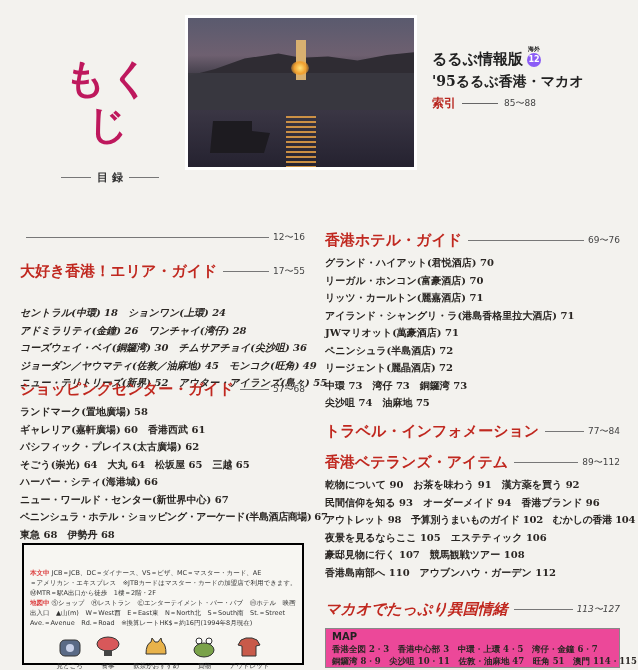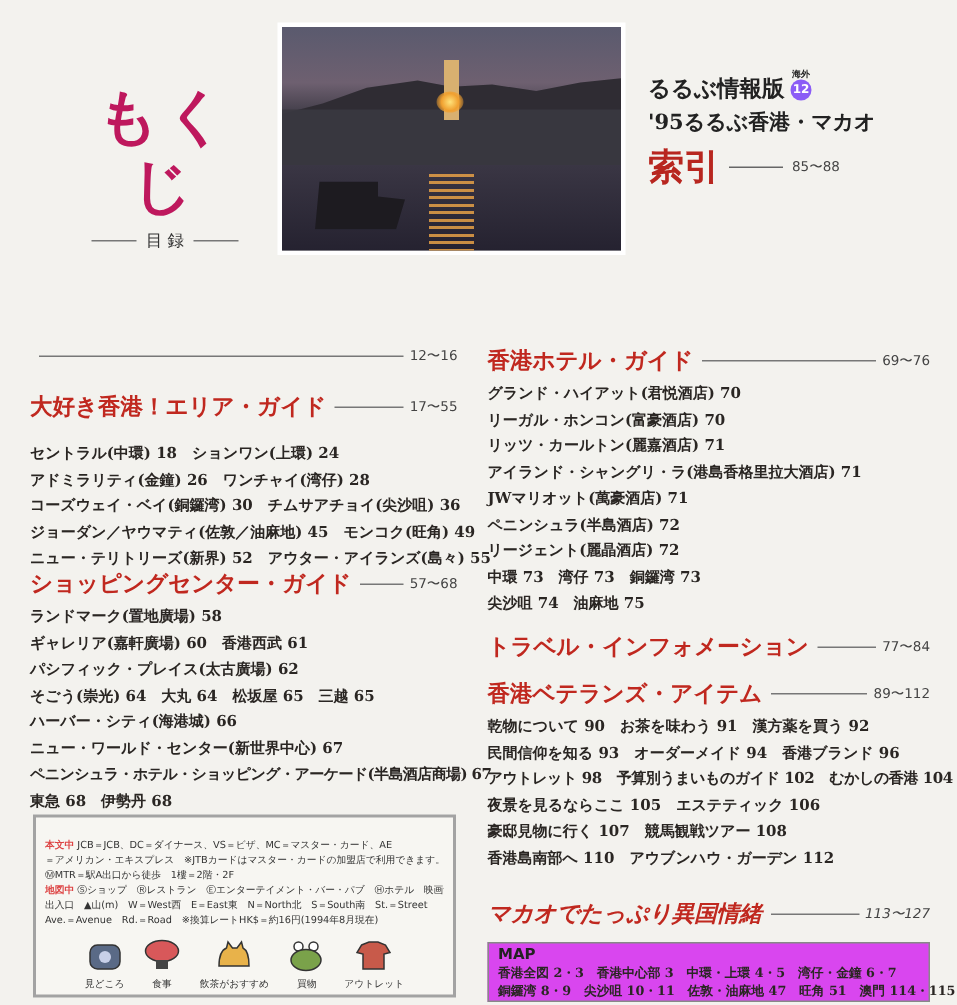--- a/index.html
+++ b/index.html
@@ -7,21 +7,21 @@
     width: 638px; height: 670px; overflow: hidden; position: relative;
     background: #f3f2ee;
     font-family: "DejaVu Serif", serif;
     color: #2a2623;
   }
   .abs { position: absolute; }
 
   
   .title { left: 50px; top: 55px; width: 120px; text-align: center; }
   .title-main { font-size: 40px; color: #be185d; font-weight: bold; letter-spacing: 4px; line-height: 46px; font-family: "DejaVu Sans", sans-serif; }
-  .title-sub { margin-top: 6px; display: flex; align-items: center; justify-content: center; gap: 6px; font-size: 11px; font-weight: normal; color: #333; font-family: "DejaVu Sans", sans-serif; }
+  .title-sub { margin-top: 23px; display: flex; align-items: center; justify-content: center; gap: 6px; font-size: 11px; font-weight: bold; color: #333; font-family: "DejaVu Sans", sans-serif; }
   .title-sub .rule { width: 30px; height: 1px; background: #777; }
 
   
   .photo { left: 185px; top: 15px; width: 232px; height: 155px; background: #fff; padding: 3px; box-sizing: border-box; }
   .photo-inner { width: 100%; height: 100%; position: relative; overflow: hidden;
     background: linear-gradient(180deg, #5a5a6e 0%, #6e6070 25%, #3d3a45 40%, #2e2c35 70%, #2a2a33 100%); }
   .hill { position: absolute; left: 0; right: 0; top: 30px; height: 70px;
     background: #2f2c33; clip-path: polygon(0 40%, 12% 30%, 25% 15%, 40% 8%, 50% 14%, 62% 12%, 75% 18%, 88% 10%, 100% 6%, 100% 100%, 0 100%); }
   .buildings { position: absolute; left: 0; right: 0; top: 55px; height: 45px; background: #3a3840; opacity: 0.9; }
   .tower { position: absolute; left: 108px; top: 22px; width: 10px; height: 40px; background: #d8b070; }
@@ -31,47 +31,47 @@
     background: repeating-linear-gradient(180deg, rgba(230,160,70,0.85) 0 2px, rgba(0,0,0,0) 2px 5px); }
   .boat { position: absolute; left: 22px; top: 95px; width: 60px; height: 40px; background: #1d1b20; clip-path: polygon(5% 20%, 70% 20%, 70% 45%, 100% 50%, 90% 100%, 0 100%); }
 
   
   .pub { left: 432px; top: 50px; width: 190px; }
   .pub-brand { font-size: 15px; font-weight: bold; font-family: "DejaVu Sans", sans-serif; color: #222; display: flex; align-items: center; gap: 4px; }
   .pub-badge { display: inline-flex; align-items: center; justify-content: center; width: 14px; height: 14px; border-radius: 50%; background: #8b5cf6; color: #fff; font-size: 8px; position: relative; }
   .pub-badge .cap { position: absolute; top: -8px; font-size: 6px; color: #222; }
   .pub-title { font-size: 14px; font-weight: bold; margin-top: 4px; color: #222; }
   .pub-index { margin-top: 4px; display: flex; align-items: center; gap: 6px; }
-  .pub-index .label { font-size: 24px; font-weight: bold; color: #b8261f; }
+  .pub-index .label { font-size: 12px; font-weight: bold; color: #b8261f; }
   .pub-index .rule { width: 36px; height: 1px; background: #666; }
   .pub-index .pages { font-size: 9px; color: #444; font-family: "DejaVu Sans", sans-serif; }
 
   
   .section-head { display: flex; align-items: center; white-space: nowrap; }
   .section-head .h { font-size: 15px; font-weight: bold; color: #c0281f; }
   .section-head .rule { flex: 1; height: 1px; background: #777; margin: 0 4px 0 6px; }
   .section-head .pages { font-size: 9px; color: #444; font-family: "DejaVu Sans", sans-serif; }
   .entries { margin-top: 4px; }
   .entry { font-size: 10px; line-height: 17.5px; white-space: nowrap; color: #2a2623; font-weight: bold; }
   .entry span + span { margin-left: 10px; }
 
   .col-left { left: 20px; width: 285px; }
   .col-right { left: 325px; width: 295px; }
 
   
-  .legend { left: 22px; top: 543px; width: 282px; height: 122px; border: 2px solid #a3a3a3; background: #f7f6f2; box-sizing: border-box; padding: 13px 6px; }
+  .legend { left: 22px; top: 543px; width: 282px; height: 122px; border: 2px solid #000000; background: #f7f6f2; box-sizing: border-box; padding: 23px 6px; }
   .legend-line { font-size: 6.5px; line-height: 10px; color: #333; font-family: "DejaVu Sans", sans-serif; white-space: nowrap; overflow: hidden; }
   .legend-line .tag { color: #d44; font-weight: bold; }
   .legend-icons { display: flex; justify-content: space-around; margin-top: 8px; padding: 0 20px; }
   .licon { display: flex; flex-direction: column; align-items: center; gap: 4px; }
   .licon .shape { width: 24px; height: 22px; }
   .licon .lbl { font-size: 6.5px; color: #333; font-family: "DejaVu Sans", sans-serif; }
 
   
-  .mapbox { left: 325px; top: 628px; width: 295px; height: 40px; border: 1px solid #888; background: #d946ef; box-sizing: border-box; padding: 2px 6px; }
+  .mapbox { left: 325px; top: 628px; width: 295px; height: 40px; border: 1px solid #888; background: #ec4899; box-sizing: border-box; padding: 2px 6px; }
   .mapbox .mh { font-size: 10px; font-weight: bold; font-family: "DejaVu Sans", sans-serif; color: #222; line-height: 12px; }
   .mapbox .ml { font-size: 8.5px; line-height: 12px; color: #2a2623; white-space: nowrap; font-weight: bold; }
 </style>
 </head>
 <body>
 
 <div class="abs title">
   <div class="title-main">もくじ</div>
   <div class="title-sub">
     <span class="rule"></span>
@@ -114,21 +114,21 @@
     <span class="pages">12〜16</span>
   </div>
 </div>
 
 <div class="abs col-left" style="top:262px;">
   <div class="section-head">
     <span class="h">大好き香港！エリア・ガイド</span>
     <span class="rule"></span>
     <span class="pages">17〜55</span>
   </div>
-  <div class="entries" style="margin-top:13px;">
+  <div class="entries" style="margin-top:23px;font-style:italic;">
     <div class="entry"><span>セントラル(中環) 18</span><span>ションワン(上環) 24</span></div>
     <div class="entry"><span>アドミラリティ(金鐘) 26</span><span>ワンチャイ(湾仔) 28</span></div>
     <div class="entry"><span>コーズウェイ・ベイ(銅鑼湾) 30</span><span>チムサアチョイ(尖沙咀) 36</span></div>
     <div class="entry"><span>ジョーダン／ヤウマティ(佐敦／油麻地) 45</span><span>モンコク(旺角) 49</span></div>
     <div class="entry"><span>ニュー・テリトリーズ(新界) 52</span><span>アウター・アイランズ(島々) 55</span></div>
   </div>
 </div>
 
 <div class="abs col-left" style="top:380px;">
   <div class="section-head">

